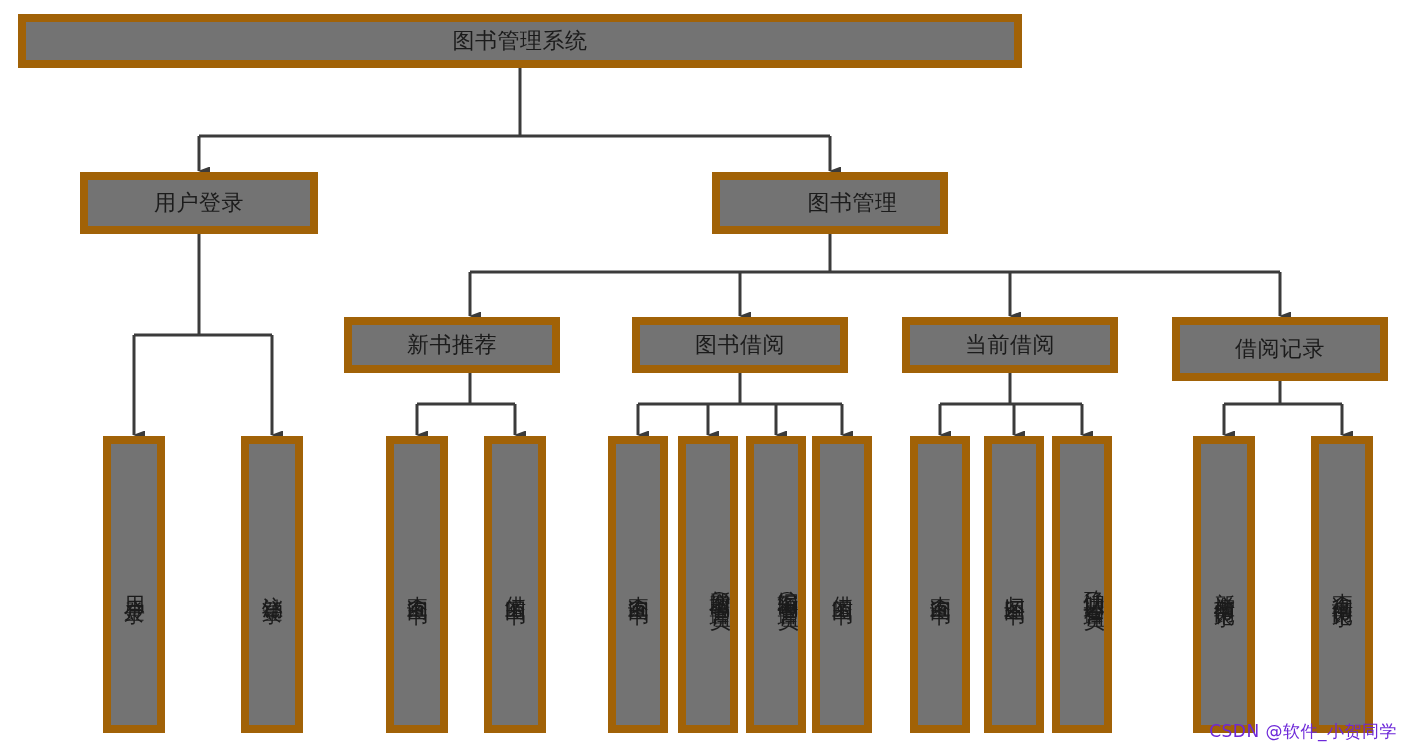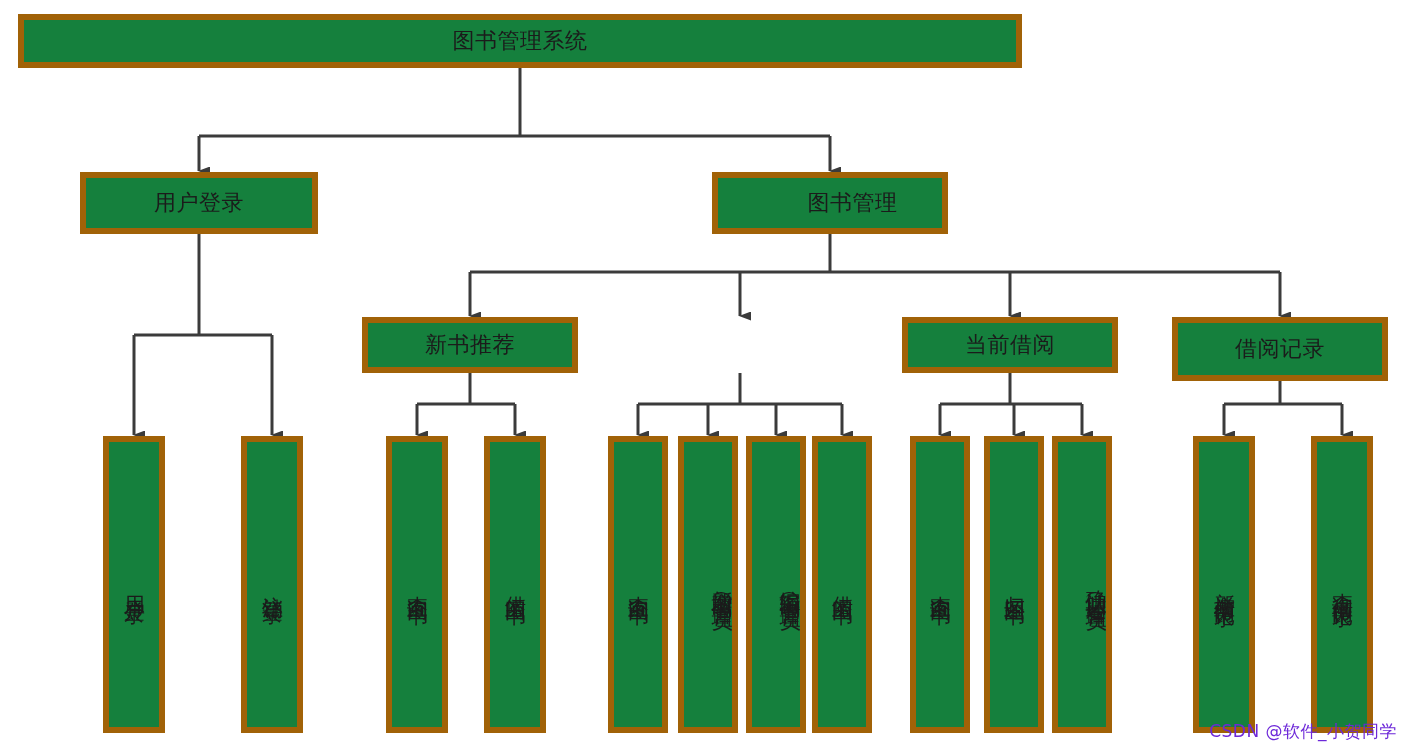--- a/index.html
+++ b/index.html
@@ -21,22 +21,22 @@
     position: absolute;
     left: 0;
     top: 0;
     width: 1405px;
     height: 747px;
     pointer-events: none;
   }
   .node {
     position: absolute;
     box-sizing: border-box;
-    background: #15803d;
-    border: 6px solid #a16207;
+    background: #737373;
+    border: 8px solid #a16207;
     display: flex;
     align-items: center;
     justify-content: center;
     color: #1b1b1b;
   }
   .node-h {
     font-size: 22px;
     line-height: 1.2;
     letter-spacing: 0.5px;
     white-space: nowrap;
@@ -112,21 +112,22 @@
         <path d="M1224,404 L1224,435" marker-end="url(#arrow)"></path>
         <path d="M1342,404 L1342,435" marker-end="url(#arrow)"></path>
       </g>
   </svg>
 
   <div class="node node-h" id="n-root" style="left: 18px; top: 14px; width: 1004px; height: 54px;">图书管理系统</div>
 
   <div class="node node-h" id="n-user-login" style="left: 80px; top: 172px; width: 238px; height: 62px;">用户登录</div>
   <div class="node node-h" id="n-book-manage" style="left: 712px; top: 172px; width: 236px; height: 62px; padding-left: 45px;">图书管理</div>
 
-  <div class="node node-h" id="n-new-book-rec" style="left: 362px; top: 317px; width: 216px; height: 56px;">新书推荐</div>
+  <div class="node node-h" id="n-new-book-rec" style="left: 344px; top: 317px; width: 216px; height: 56px;">新书推荐</div>
+  <div class="node node-h" id="n-book-borrow" style="left: 632px; top: 317px; width: 216px; height: 56px;">图书借阅</div>
   <div class="node node-h" id="n-current-borrow" style="left: 902px; top: 317px; width: 216px; height: 56px;">当前借阅</div>
   <div class="node node-h" id="n-borrow-record" style="left: 1172px; top: 317px; width: 216px; height: 64px;">借阅记录</div>
 
   <div class="node node-v vcenter" id="n-leaf-user-login" style="left: 103px; top: 436px; width: 62px; height: 297px;">用户登录</div>
   <div class="node node-v vcenter" id="n-leaf-logout" style="left: 241px; top: 436px; width: 62px; height: 297px;">注销登录</div>
   <div class="node node-v vcenter" id="n-leaf-query-book-1" style="left: 386px; top: 436px; width: 62px; height: 297px;">查询图书</div>
   <div class="node node-v vcenter" id="n-leaf-borrow-book-1" style="left: 484px; top: 436px; width: 62px; height: 297px;">借阅图书</div>
   <div class="node node-v vcenter" id="n-leaf-query-book-2" style="left: 608px; top: 436px; width: 60px; height: 297px;">查询图书</div>
   <div class="node node-v vtop" id="n-leaf-add-book" style="left: 678px; top: 436px; width: 60px; height: 297px;">新增图书（管理员）</div>
   <div class="node node-v vtop" id="n-leaf-edit-book" style="left: 746px; top: 436px; width: 60px; height: 297px;">编辑图书（管理员）</div>

